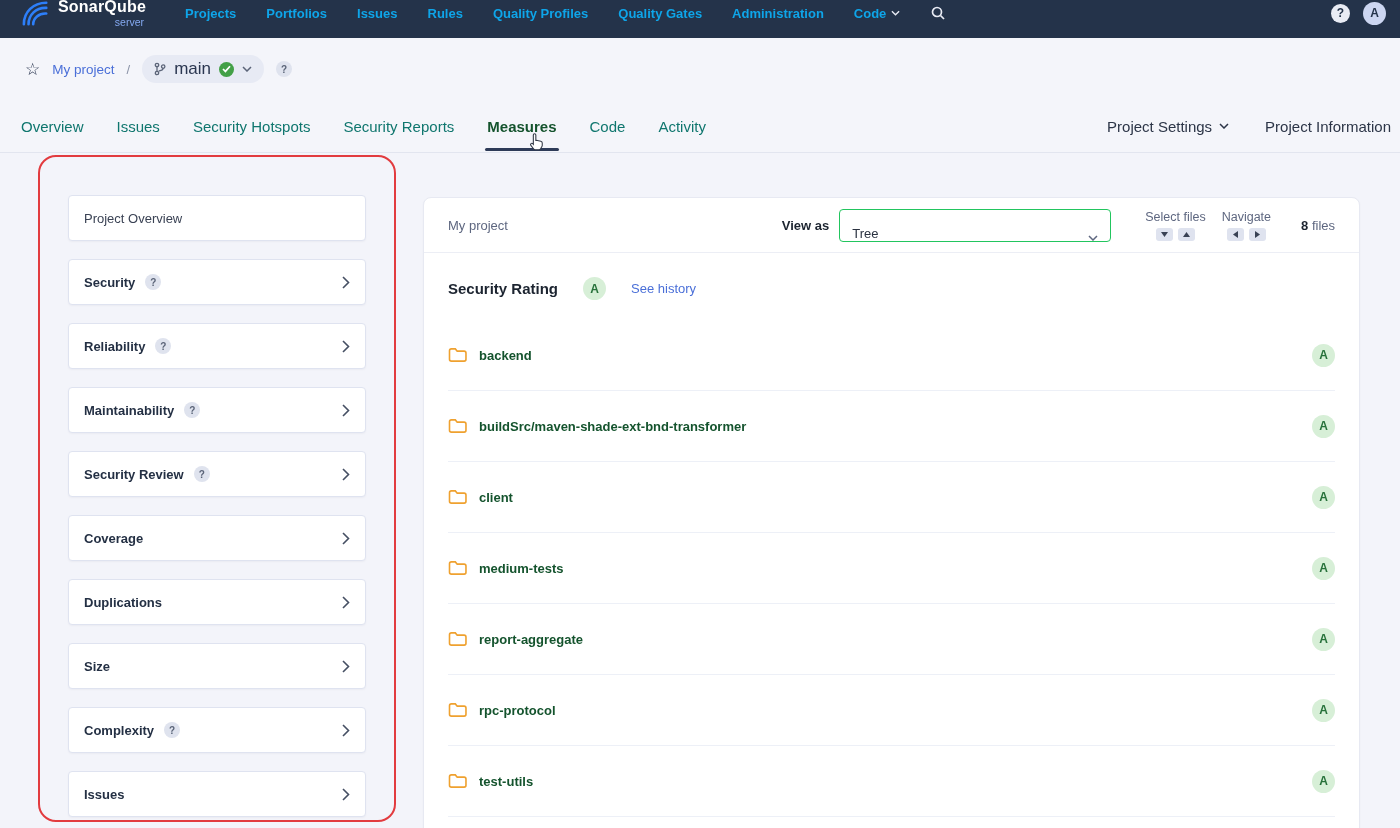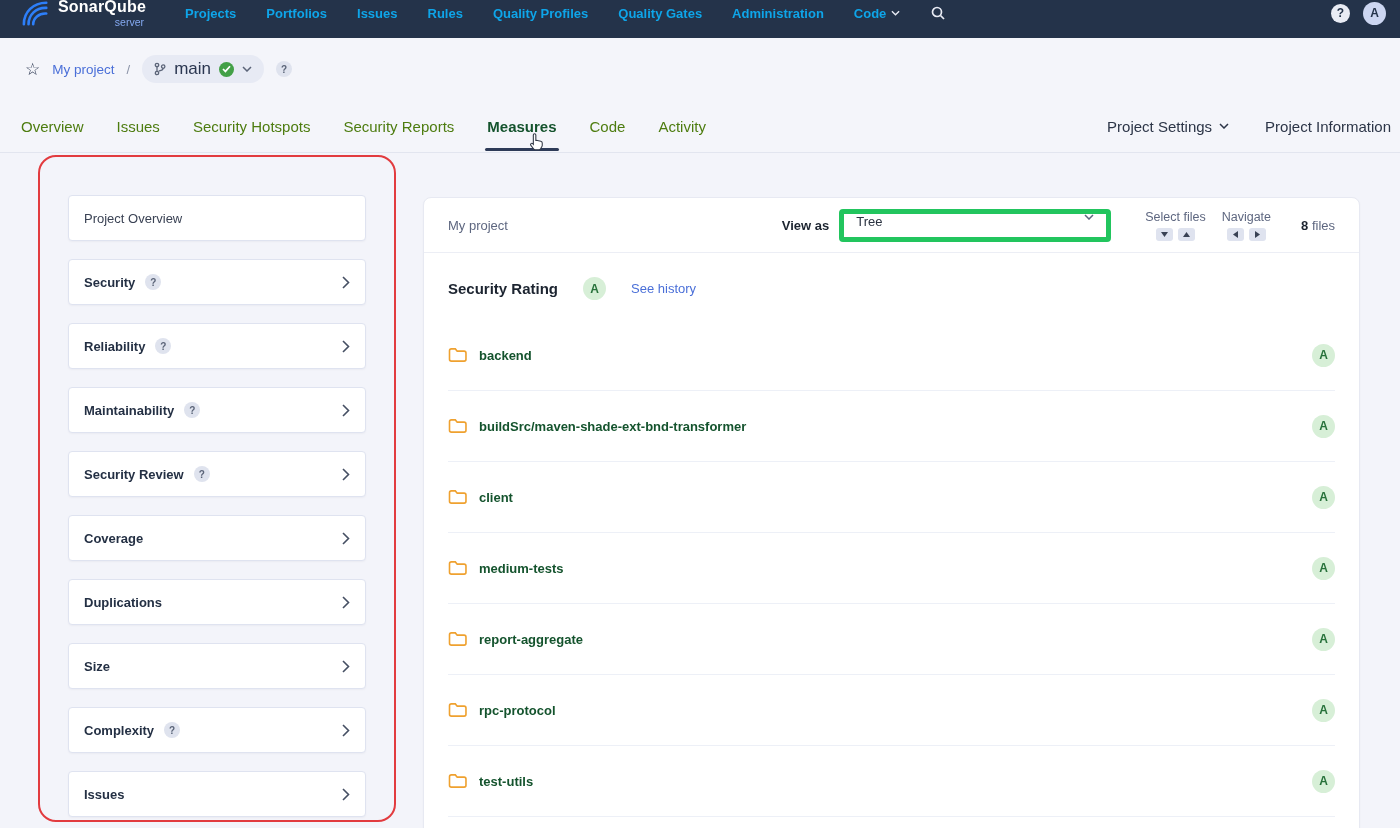--- a/index.html
+++ b/index.html
@@ -57,21 +57,21 @@
   }
   .help-badge {
     width: 16px; height: 16px; border-radius: 50%;
     background: #dfe3ee; color: #5b6478;
     font-size: 10px; font-weight: 700;
     display: inline-flex; align-items: center; justify-content: center; cursor: pointer;
     flex: none;
   }
   .tabsrow { height: 52px; display: flex; align-items: stretch; padding: 0 9px 0 21px; position: relative; }
   .tabs { display: flex; gap: 33px; }
-  .tab { display: flex; align-items: center; font-size: 15px; color: #4d7c0f; cursor: pointer; position: relative; }
+  .tab { display: flex; align-items: center; font-size: 15px; color: #0f766e; cursor: pointer; position: relative; }
   .tab.active { font-weight: 700; color: #14532d; }
   .tab-underline { position: absolute; left: -2px; right: -2px; bottom: 1px; height: 3px; background: #2e3b58; border-radius: 2px; }
   .tabs-right { margin-left: auto; display: flex; align-items: center; gap: 36px; }
   .tabs-right .tab-like { font-size: 15px; color: #2c3547; cursor: pointer; display: flex; align-items: center; gap: 7px; }
 
   
   .sidebar { position: absolute; left: 68px; top: 195px; width: 298px; }
   .side-card {
     height: 46px; margin-bottom: 18px;
     background: #ffffff; border: 1px solid #dfe3f0; border-radius: 4px;
@@ -97,22 +97,22 @@
     overflow: hidden;
   }
   .card-head {
     height: 55px; display: flex; align-items: center;
     padding: 0 24px; border-bottom: 1px solid #eceef5;
   }
   .crumb-root { font-size: 13px; color: #5e6780; }
   .head-right { margin-left: auto; display: flex; align-items: center; }
   .viewas { font-size: 13px; font-weight: 700; color: #1c2430; margin-right: 10px; }
   .dropdown {
-    width: 272px; height: 33px; border: 5px solid #22c55e; border-radius: 4px;
-    background: #fff; display: flex; align-items: flex-start; justify-content: space-between;
+    width: 272px; height: 33px; border: 1px solid #22c55e; border-radius: 4px;
+    background: #fff; display: flex; align-items: flex-end; justify-content: space-between;
     padding: 0 12px; font-size: 13px; color: #2a3240; cursor: pointer;
   }
   .mini-group { display: flex; flex-direction: column; align-items: center; gap: 4px; margin-left: 34px; }
   .mini-group + .mini-group { margin-left: 16px; }
   .mini-label { font-size: 12.5px; color: #5e6780; }
   .mini-btns { display: flex; gap: 5px; }
   .mini-btn {
     width: 17px; height: 13px; border: none; border-radius: 3px;
     background: #dfe3ef; display: flex; align-items: center; justify-content: center;
     cursor: pointer; padding: 0;

